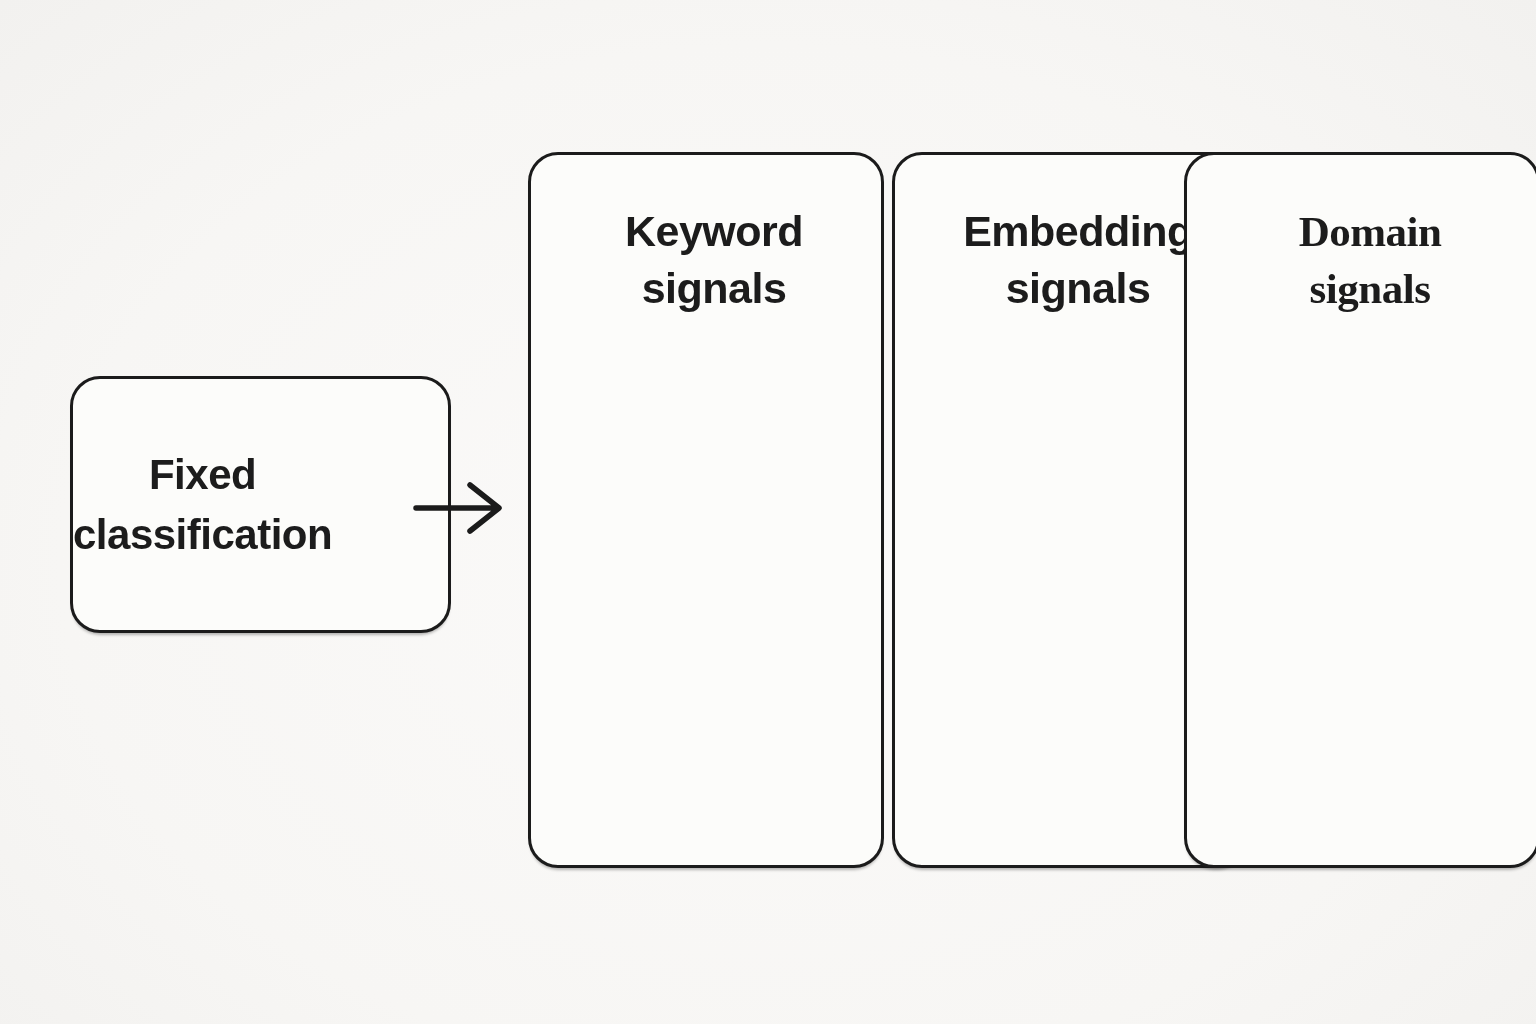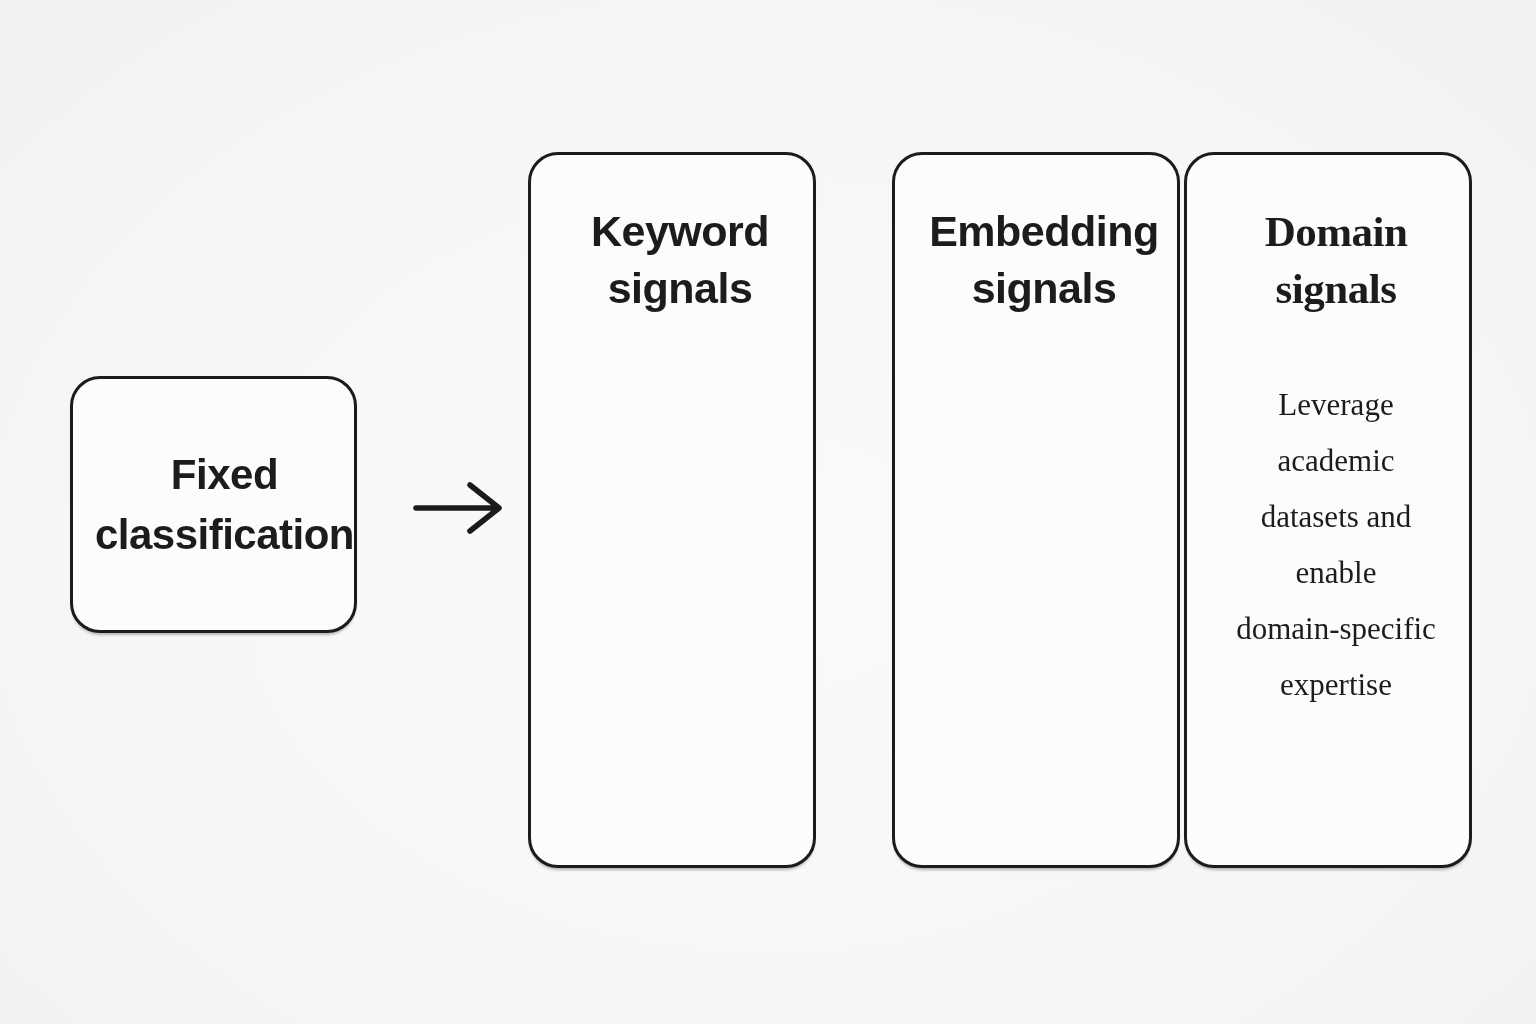--- a/index.html
+++ b/index.html
@@ -24,42 +24,42 @@
     position: absolute;
     background: #fcfcfa;
     border: 3px solid #1b1b1b;
     border-radius: 30px;
     box-sizing: border-box;
     box-shadow: 0 4px 3px -2px rgba(0,0,0,0.28);
   }
   .source-box {
     left: 70px;
     top: 376px;
-    width: 287px;
+    width: 381px;
     height: 257px;
     display: flex;
     align-items: center;
-    justify-content: flex-end;
+    justify-content: flex-start;
   }
   .source-label {
     font-weight: bold;
     font-size: 42px;
     line-height: 60px;
     letter-spacing: -0.5px;
     text-align: center;
     white-space: pre-line;
   }
   .arrow {
     position: absolute;
     left: 411px;
     top: 480px;
   }
   .col {
     top: 152px;
-    width: 288px;
+    width: 356px;
     height: 716px;
     padding: 48px 16px 0 32px;
     text-align: center;
   }
   .col-1 { left: 528px; }
   .col-2 { left: 892px; }
   .col-3 { left: 1184px; font-family: Liberation Serif, serif; }
   .col-title {
     font-weight: bold;
     font-size: 43px;
@@ -94,21 +94,15 @@
   </div>
 
   <div class="node col col-2">
     <div class="col-title">Embedding
 signals</div>
   </div>
 
   <div class="node col col-3">
     <div class="col-title">Domain
 signals</div>
-    <div class="col-body">Leverage
-academic
-datasets and
-enable
-domain-specific
-expertise</div>
   </div>
 
 </div>
 
 </body></html>

